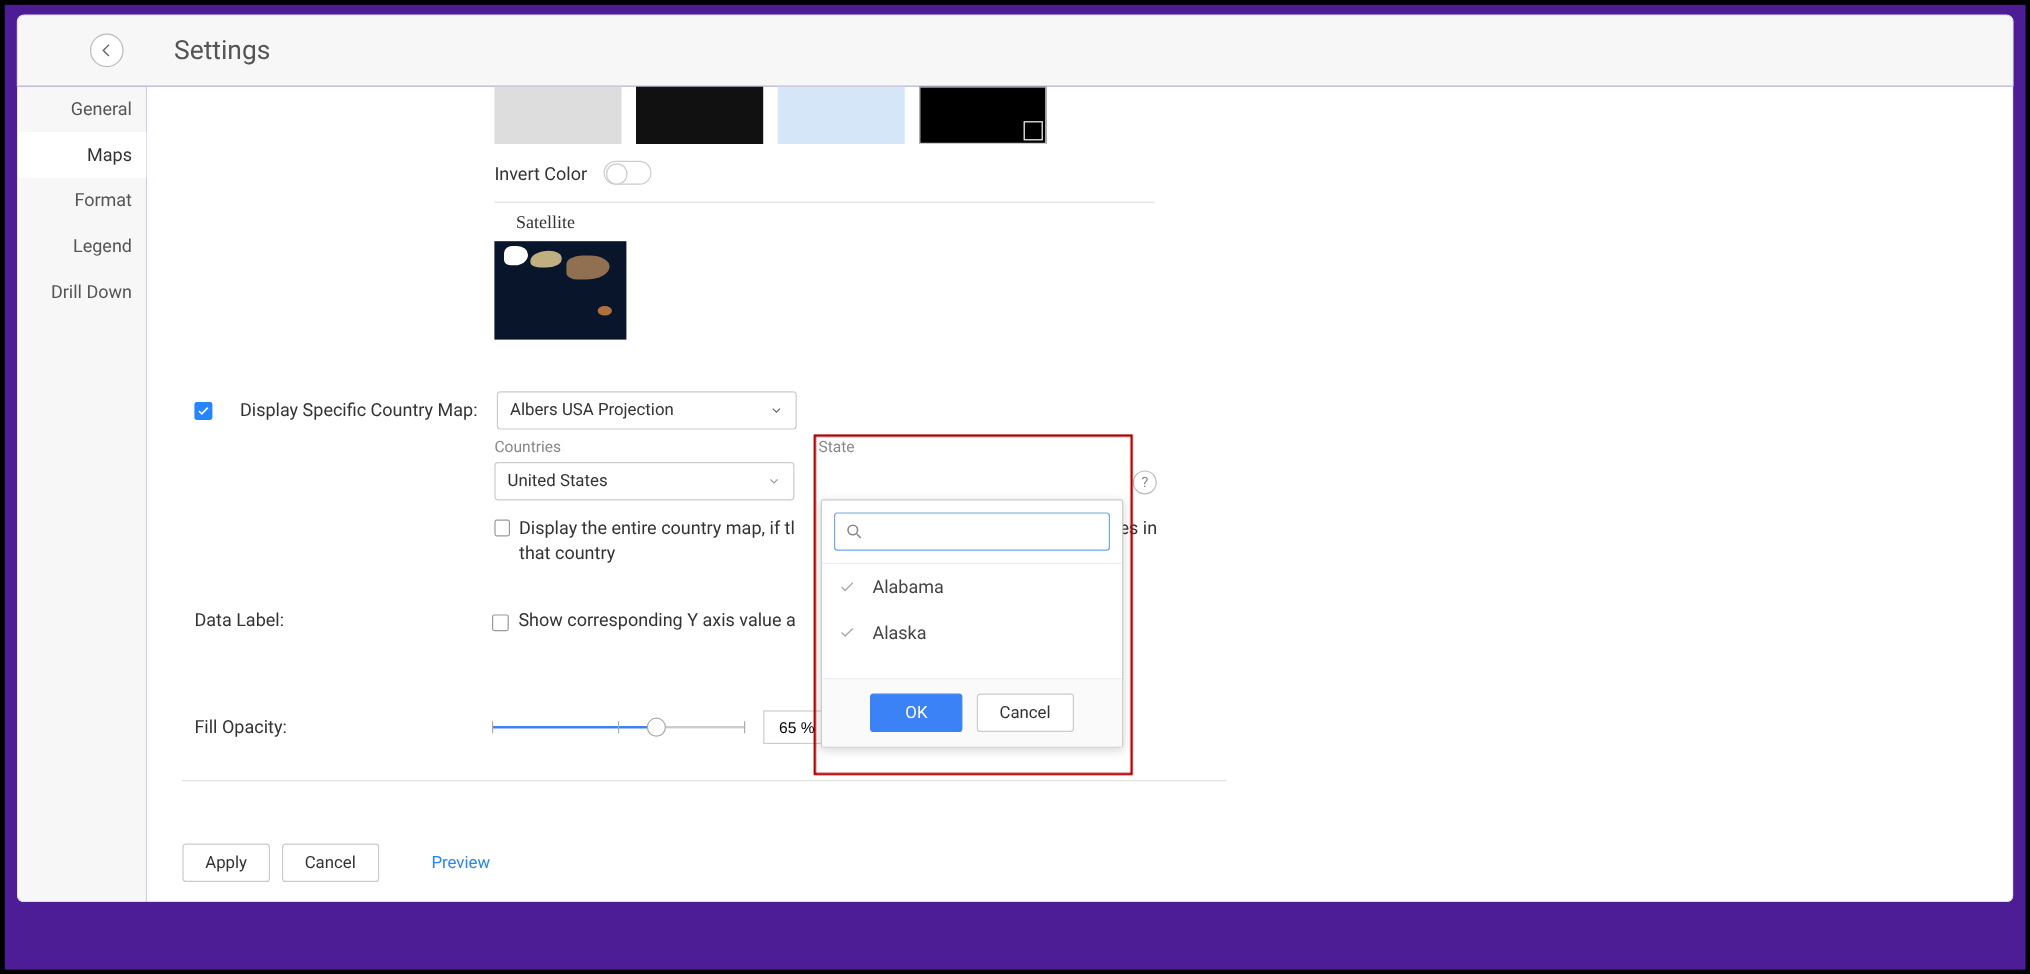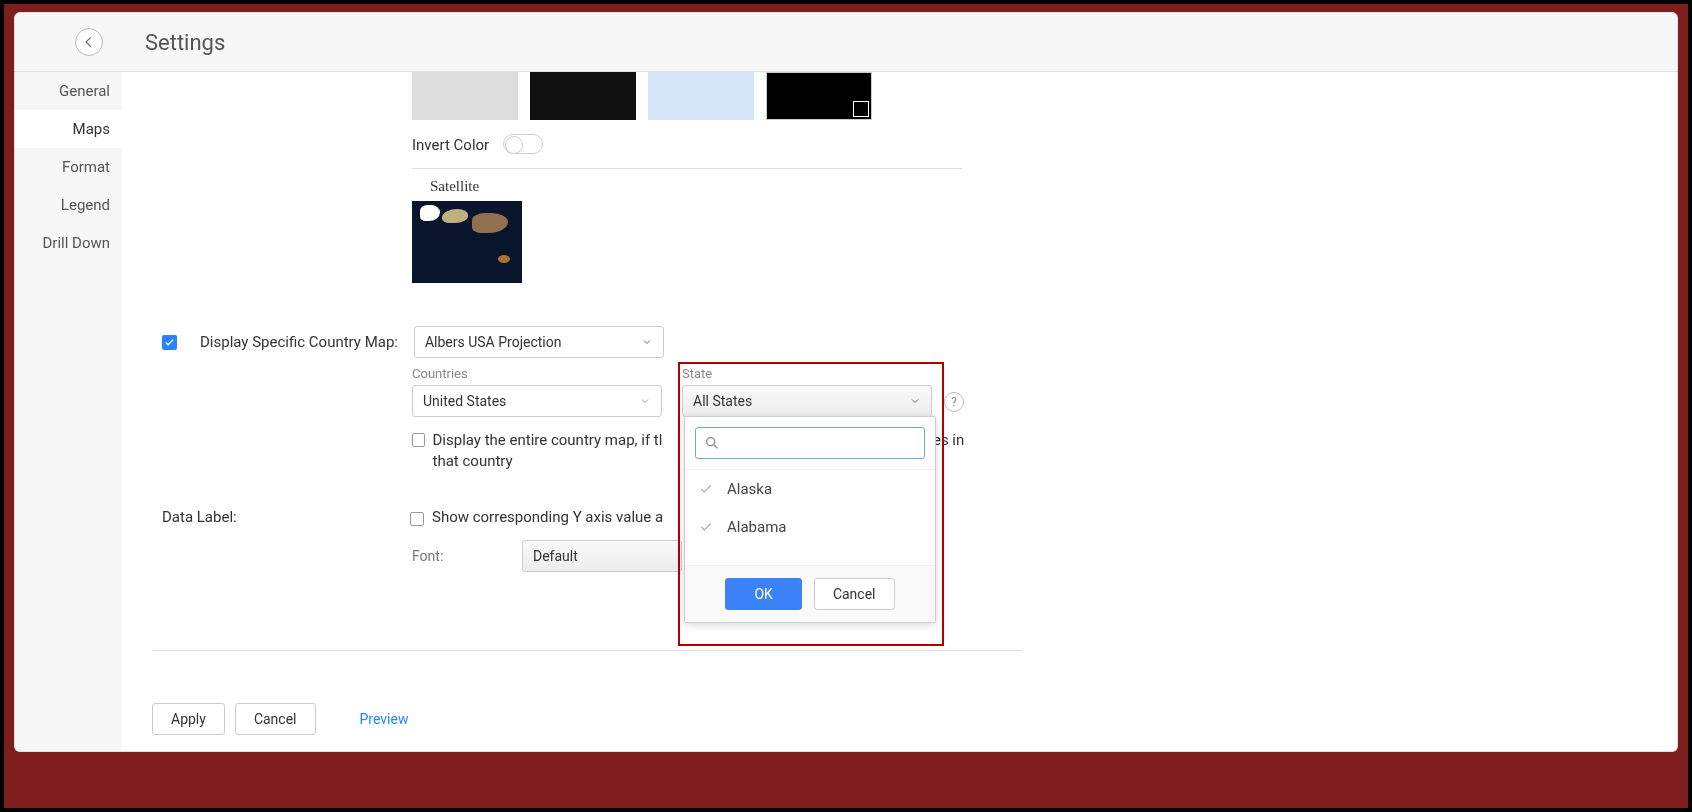--- a/index.html
+++ b/index.html
@@ -7,21 +7,21 @@
     font-family: -apple-system, BlinkMacSystemFont, "Segoe UI", Roboto, "Helvetica Neue", Arial, sans-serif;
     background: #fff;
     color: #333;
     font-size: 14px;
   }
   .frame {
     width: 1692px;
     height: 812px;
     border: 4px solid #000;
     position: relative;
-    background: #7f1d1d;
+    background: #4c1d95;
     overflow: hidden;
   }
   .header {
     position: absolute;
     top: 8px; left: 10px; right: 10px;
     height: 60px;
     border: 1px solid #e0e0e0;
     border-top-left-radius: 6px;
     border-top-right-radius: 6px;
     background: #f7f7f7;
@@ -309,26 +309,20 @@
       <div class="select-box countries-select">
         <span>United States</span>
         <svg class="chev" viewBox="0 0 24 24">
             <path d="M6 9l6 6 6-6" fill="none" stroke="#999" stroke-width="2"></path>
           </svg>
       </div>
     </div>
 
     <div class="state-block">
       <div class="field-label">State</div>
-      <div class="select-box grad state-select">
-        <span>All States</span>
-        <svg class="chev" viewBox="0 0 24 24">
-            <path d="M6 9l6 6 6-6" fill="none" stroke="#666" stroke-width="2"></path>
-          </svg>
-      </div>
     </div>
 
     <div class="help-circle">?</div>
 
     <div class="entire-row">
       <div class="chk-empty"></div>
       <div class="entire-text">
         <span>Display the entire country map, if tl</span>
         <span style="display:inline-block; width:250px;"></span>
         <span>ates in that country</span>
@@ -336,28 +330,33 @@
     </div>
 
     <div class="datalabel-row">
       <span class="datalabel-title">Data Label:</span>
       <div class="show-y-row">
         <div class="chk-empty"></div>
         <span style="font-size:15px; color:#333;">Show corresponding Y axis value a</span>
       </div>
     </div>
 
-    <div class="font-row">
-      <span class="font-label">Font:</span>
-      <div class="select-box grad font-select">
-        <span>Default</span>
-        <span></span>
-      </div>
-    </div>
-
+
+    <div class="opacity-row">
+      <span class="opacity-title">Fill Opacity:</span>
+      <div class="slider">
+        <div class="slider-track"></div>
+        <div class="slider-fill"></div>
+        <div class="slider-tick" style="left:0"></div>
+        <div class="slider-tick" style="left:50%"></div>
+        <div class="slider-tick" style="left:100%"></div>
+        <div class="slider-thumb"></div>
+      </div>
+      <input class="opacity-input" value="65 %" style="">
+    </div>
 
     <div class="hr-bottom"></div>
 
     <div class="footer">
       <div class="btn">Apply</div>
       <div class="btn">Cancel</div>
       <div class="btn btn-link">Preview</div>
     </div>
 
     <div class="dropdown">
@@ -365,27 +364,27 @@
         <svg viewBox="0 0 24 24">
             <circle cx="10" cy="10" r="6" fill="none" stroke="#888" stroke-width="2"></circle>
             <path d="M15 15l5 5" stroke="#888" stroke-width="2"></path>
           </svg>
       </div>
       <div class="dd-list">
         <div class="dd-item">
           <svg class="dd-check" viewBox="0 0 24 24">
               <path d="M4 12l5 5 11-11" fill="none" stroke="#aaa" stroke-width="2"></path>
             </svg>
-          <span>Alaska</span>
+          <span>Alabama</span>
         </div>
         <div class="dd-item">
           <svg class="dd-check" viewBox="0 0 24 24">
               <path d="M4 12l5 5 11-11" fill="none" stroke="#aaa" stroke-width="2"></path>
             </svg>
-          <span>Alabama</span>
+          <span>Alaska</span>
         </div>
         <div style="height:40px"></div>
       </div>
       <div class="dd-footer">
         <div class="btn btn-primary">OK</div>
         <div class="btn">Cancel</div>
       </div>
     </div>
 
     <div class="highlight-box"></div>

